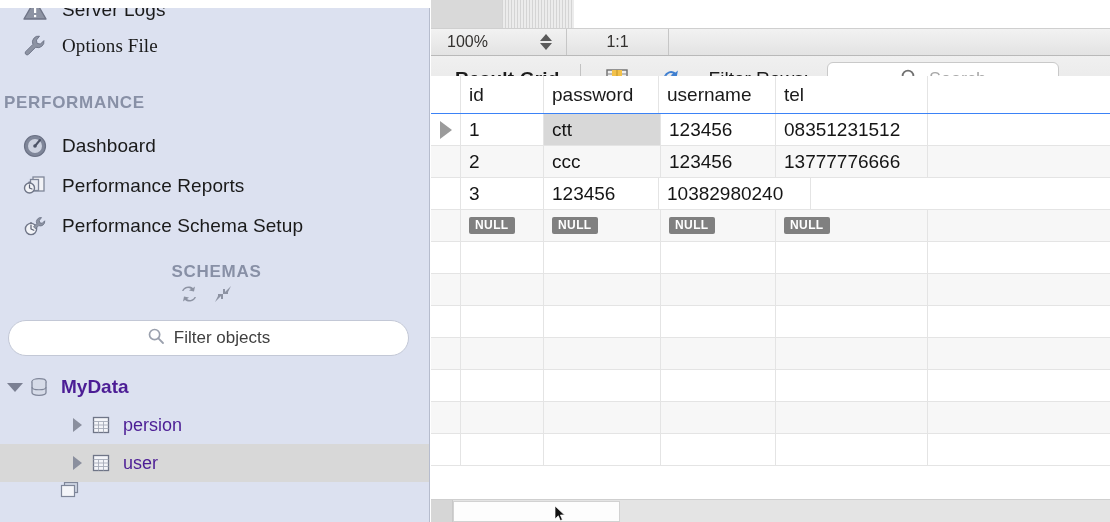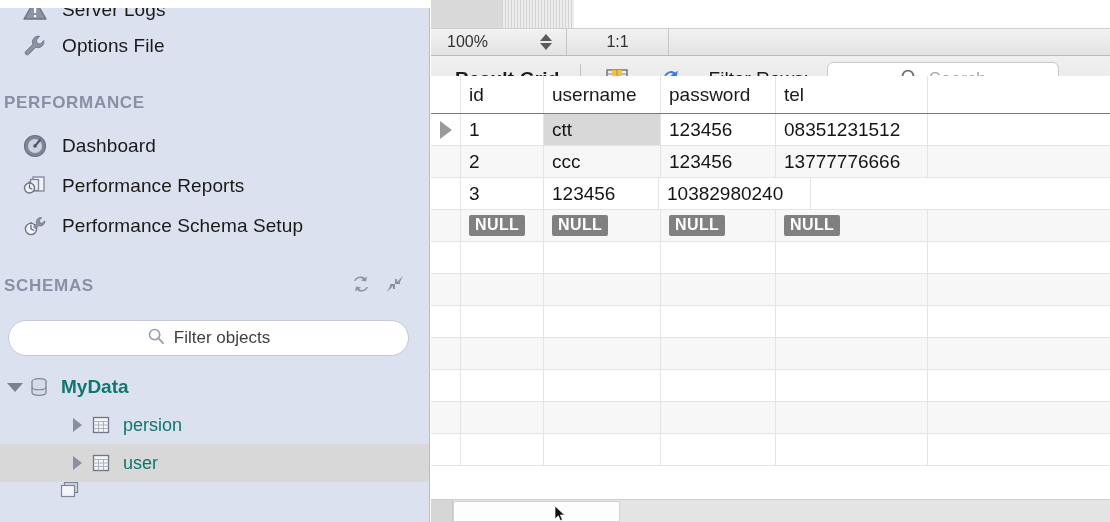--- a/index.html
+++ b/index.html
@@ -60,21 +60,21 @@
   }
   .tree-row.selected { background: #d8d8d8; }
   .tree-row .tw {
     width: 22px; flex: 0 0 22px;
     display: flex; align-items: center; justify-content: center;
   }
   .tree-row .ticon {
     width: 26px; flex: 0 0 26px; margin-right: 9px;
     display: flex; align-items: center; justify-content: center;
   }
-  .tree-row .tlbl { font-size: 18px; color: #0f766e; }
+  .tree-row .tlbl { font-size: 18px; color: #4c1d95; }
   .tree-row .tlbl.bold { font-weight: bold; font-size: 19px; }
 
   .tri-down  { width:0;height:0;border-left:8px solid transparent;border-right:8px solid transparent;border-top:9px solid #7b8093; }
   .tri-right { width:0;height:0;border-top:7px solid transparent;border-bottom:7px solid transparent;border-left:9px solid #8a8f9e; }
 
   
   #right {
     position: absolute; left: 431px; top: 0;
     width: 679px; height: 522px;
     background: #ffffff;
@@ -155,21 +155,21 @@
   .c-id   { width:83px;  flex:0 0 83px; }
   .c-user { width:117px; flex:0 0 117px; }
   .c-pass { width:115px; flex:0 0 115px; }
   .c-tel  { width:152px; flex:0 0 152px; }
   .c-end  { flex:1 1 auto; border-right:none; }
   .alt { background:#f7f7f7; }
   .cell-sel { background:#d8d8d8; }
   .marker-tri { width:0;height:0;border-top:9px solid transparent;border-bottom:9px solid transparent;border-left:12px solid #9b9b9b; }
   .nullbadge {
     display:inline-block; background:#808080; color:#fff;
-    font-size:16px; font-weight:bold; letter-spacing:.4px;
+    font-size:12px; font-weight:bold; letter-spacing:.4px;
     padding:2px 6px 3px; border-radius:2px; line-height:1;
   }
 
   
   #hscroll {
     position:absolute; left:0; bottom:0; width:679px; height:23px;
     background:#e4e4e4; border-top:1px solid #cfcfcf;
     display:flex; align-items:center;
   }
   #hscroll .pad { width:22px; height:23px; background:#d6d6d6; border-right:1px solid #c8c8c8;}
@@ -188,21 +188,21 @@
       <span class="ico">
         <svg width="26" height="26" viewBox="0 0 26 26">
           <path d="M13 3 L24 22 L2 22 Z" fill="#8d93a3" stroke="#6f7486" stroke-width="1.4" stroke-linejoin="round"></path>
           <rect x="12" y="9" width="2.2" height="7" fill="#fff"></rect>
           <rect x="12" y="18" width="2.2" height="2.2" fill="#fff"></rect>
         </svg>
       </span>
       <span class="lbl">Server Logs</span>
     </div>
 
-    <div class="nav-item" style="height:44px;">
+    <div class="nav-item" style="height:44px;font-family:Liberation Serif, serif;">
       <span class="ico">
         <svg width="26" height="26" viewBox="0 0 26 26">
           <path d="M17.5 3.2a6 6 0 0 0-6.6 8.2L3.6 18.7a2 2 0 0 0 2.8 2.8l7.3-7.3a6 6 0 0 0 8.2-6.6l-3.5 3.5-3.3-.7-.7-3.3z" fill="#8d93a3" stroke="#71778a" stroke-width="1"></path>
         </svg>
       </span>
       <span class="lbl">Options File</span>
     </div>
 
     <div class="section-head" style="height:46px;margin-top:12px;">
       <span class="htitle">PERFORMANCE</span>
@@ -238,21 +238,21 @@
         <svg width="26" height="26" viewBox="0 0 26 26">
           <circle cx="9" cy="16" r="5.6" fill="#f2f3f7" stroke="#6f7587" stroke-width="1.4"></circle>
           <path d="M9 16 L9 12.2 M9 16 L11.8 17.2" stroke="#5b6173" stroke-width="1.2" stroke-linecap="round"></path>
           <rect x="7.7" y="9.2" width="2.6" height="1.7" rx=".6" fill="#6f7587"></rect>
           <path d="M19.5 4.6a4.4 4.4 0 0 0-4.8 6l-3.2 3.2 2 2 3.2-3.2a4.4 4.4 0 0 0 6-4.8l-2.5 2.5-2.4-.5-.5-2.4z" fill="#8d93a3" stroke="#71778a" stroke-width=".9"></path>
         </svg>
       </span>
       <span class="lbl">Performance Schema Setup</span>
     </div>
 
-    <div class="section-head" style="height:48px;margin-top:16px;">
+    <div class="section-head" style="height:48px;margin-top:16px;flex-direction:column;">
       <span class="htitle">SCHEMAS</span>
       <span class="hicons">
         <span>
           <svg width="24" height="24" viewBox="0 0 24 24">
             <path d="M5 9 a7 7 0 0 1 11-3 l2-1.6 -1 5 -5-1 2-1.4 a5 5 0 0 0-7.6 2z" fill="#8d93a3"></path>
             <path d="M19 15 a7 7 0 0 1-11 3 l-2 1.6 1-5 5 1 -2 1.4 a5 5 0 0 0 7.6-2z" fill="#8d93a3"></path>
           </svg>
         </span>
         <span>
           <svg width="24" height="24" viewBox="0 0 24 24">
@@ -376,22 +376,22 @@
         </span>
         <span class="sph">Search</span>
       </span>
     </div>
 
     <div id="grid">
 
       <div class="grow hdr">
         <div class="gcell c-mark"></div>
         <div class="gcell c-id">id</div>
+        <div class="gcell c-pass">password</div>
         <div class="gcell c-user">username</div>
-        <div class="gcell c-pass">password</div>
         <div class="gcell c-tel">tel</div>
         <div class="gcell c-end"></div>
       </div>
 
       <div class="grow">
         <div class="gcell c-mark">
             <span class="marker-tri"></span>
           </div>
         <div class="gcell c-id">1</div>
         <div class="gcell c-user cell-sel">ctt</div>

